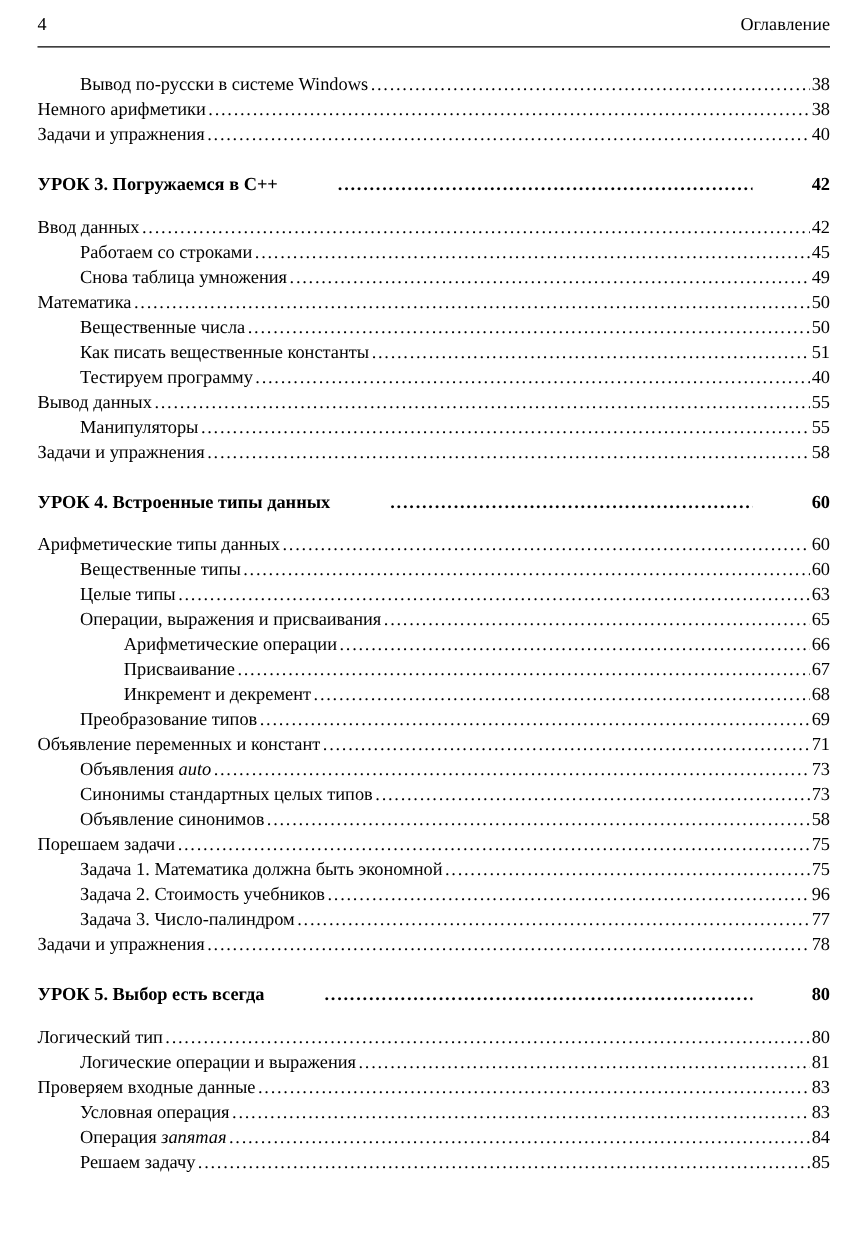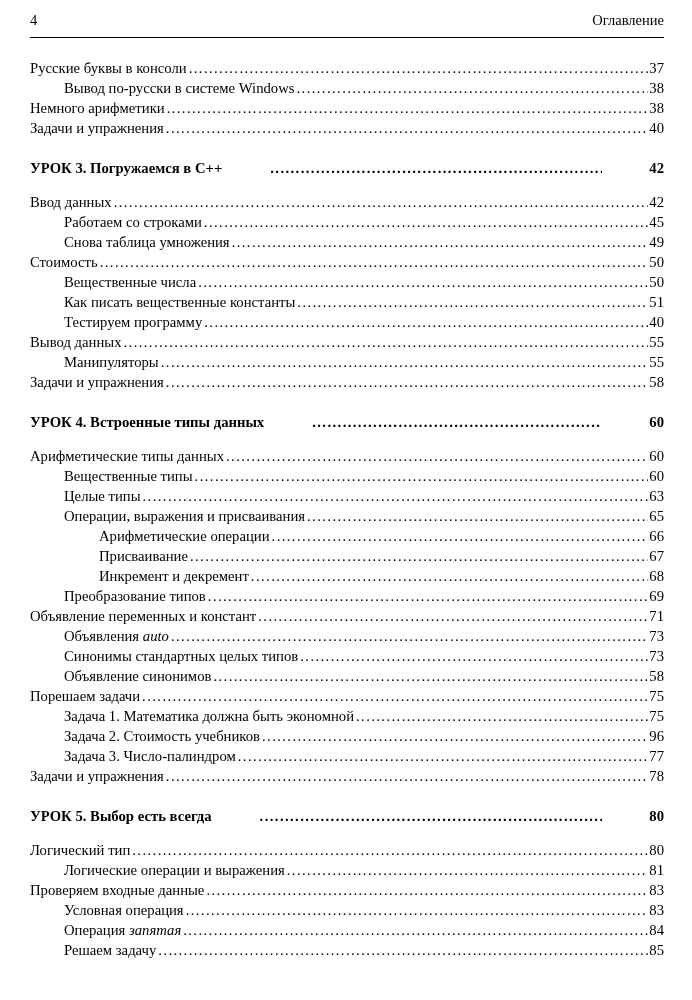--- a/index.html
+++ b/index.html
@@ -69,25 +69,20 @@
 </head>
 <body>
 
 <div class="page">
   <header class="page-header">
     <span>4</span>
     <span>Оглавление</span>
   </header>
   <main class="toc" id="toc">
       <section class="toc-section">
-        <div class="toc-row level-0">
-          <span class="toc-title">Русские буквы в консоли</span>
-          <span class="toc-dots" aria-hidden="true"></span>
-          <span class="toc-page">37</span>
-        </div>
         <div class="toc-row level-1">
           <span class="toc-title">Вывод по-русски в системе Windows</span>
           <span class="toc-dots" aria-hidden="true"></span>
           <span class="toc-page">38</span>
         </div>
         <div class="toc-row level-0">
           <span class="toc-title">Немного арифметики</span>
           <span class="toc-dots" aria-hidden="true"></span>
           <span class="toc-page">38</span>
         </div>
@@ -112,21 +107,21 @@
           <span class="toc-title">Работаем со строками</span>
           <span class="toc-dots" aria-hidden="true"></span>
           <span class="toc-page">45</span>
         </div>
         <div class="toc-row level-1">
           <span class="toc-title">Снова таблица умножения</span>
           <span class="toc-dots" aria-hidden="true"></span>
           <span class="toc-page">49</span>
         </div>
         <div class="toc-row level-0">
-          <span class="toc-title">Стоимость</span>
+          <span class="toc-title">Математика</span>
           <span class="toc-dots" aria-hidden="true"></span>
           <span class="toc-page">50</span>
         </div>
         <div class="toc-row level-1">
           <span class="toc-title">Вещественные числа</span>
           <span class="toc-dots" aria-hidden="true"></span>
           <span class="toc-page">50</span>
         </div>
         <div class="toc-row level-1">
           <span class="toc-title">Как писать вещественные константы</span>

